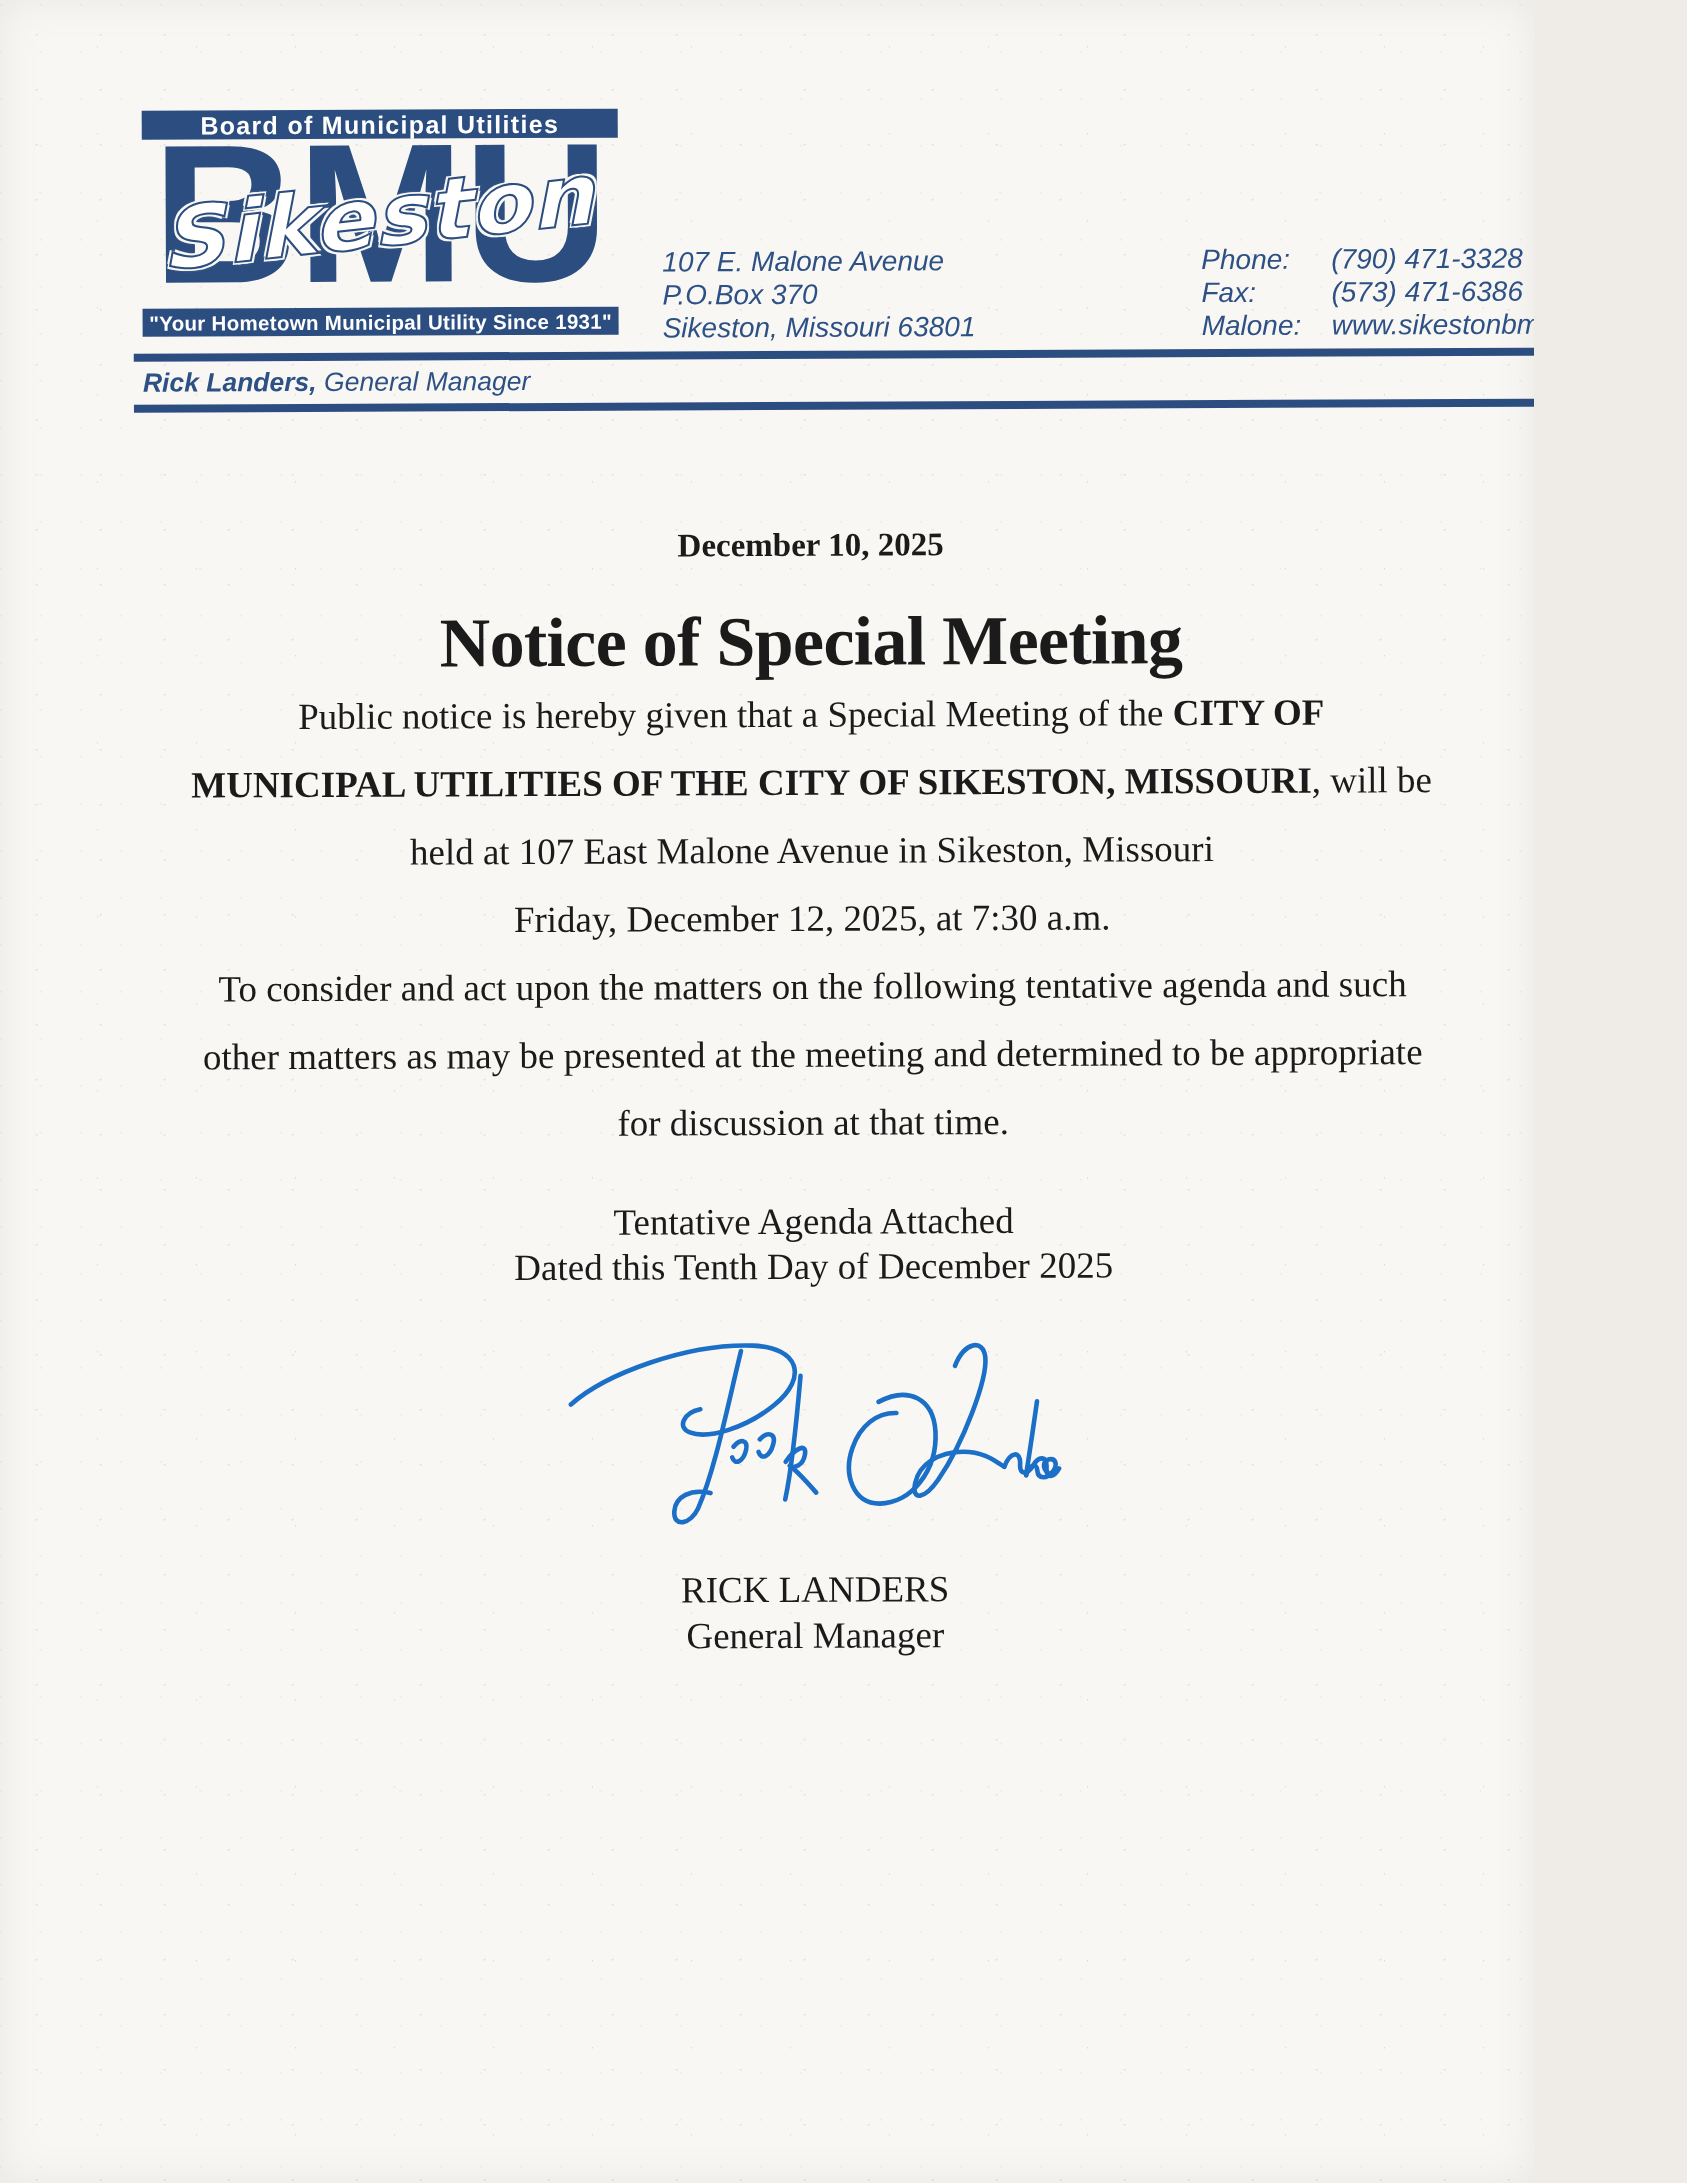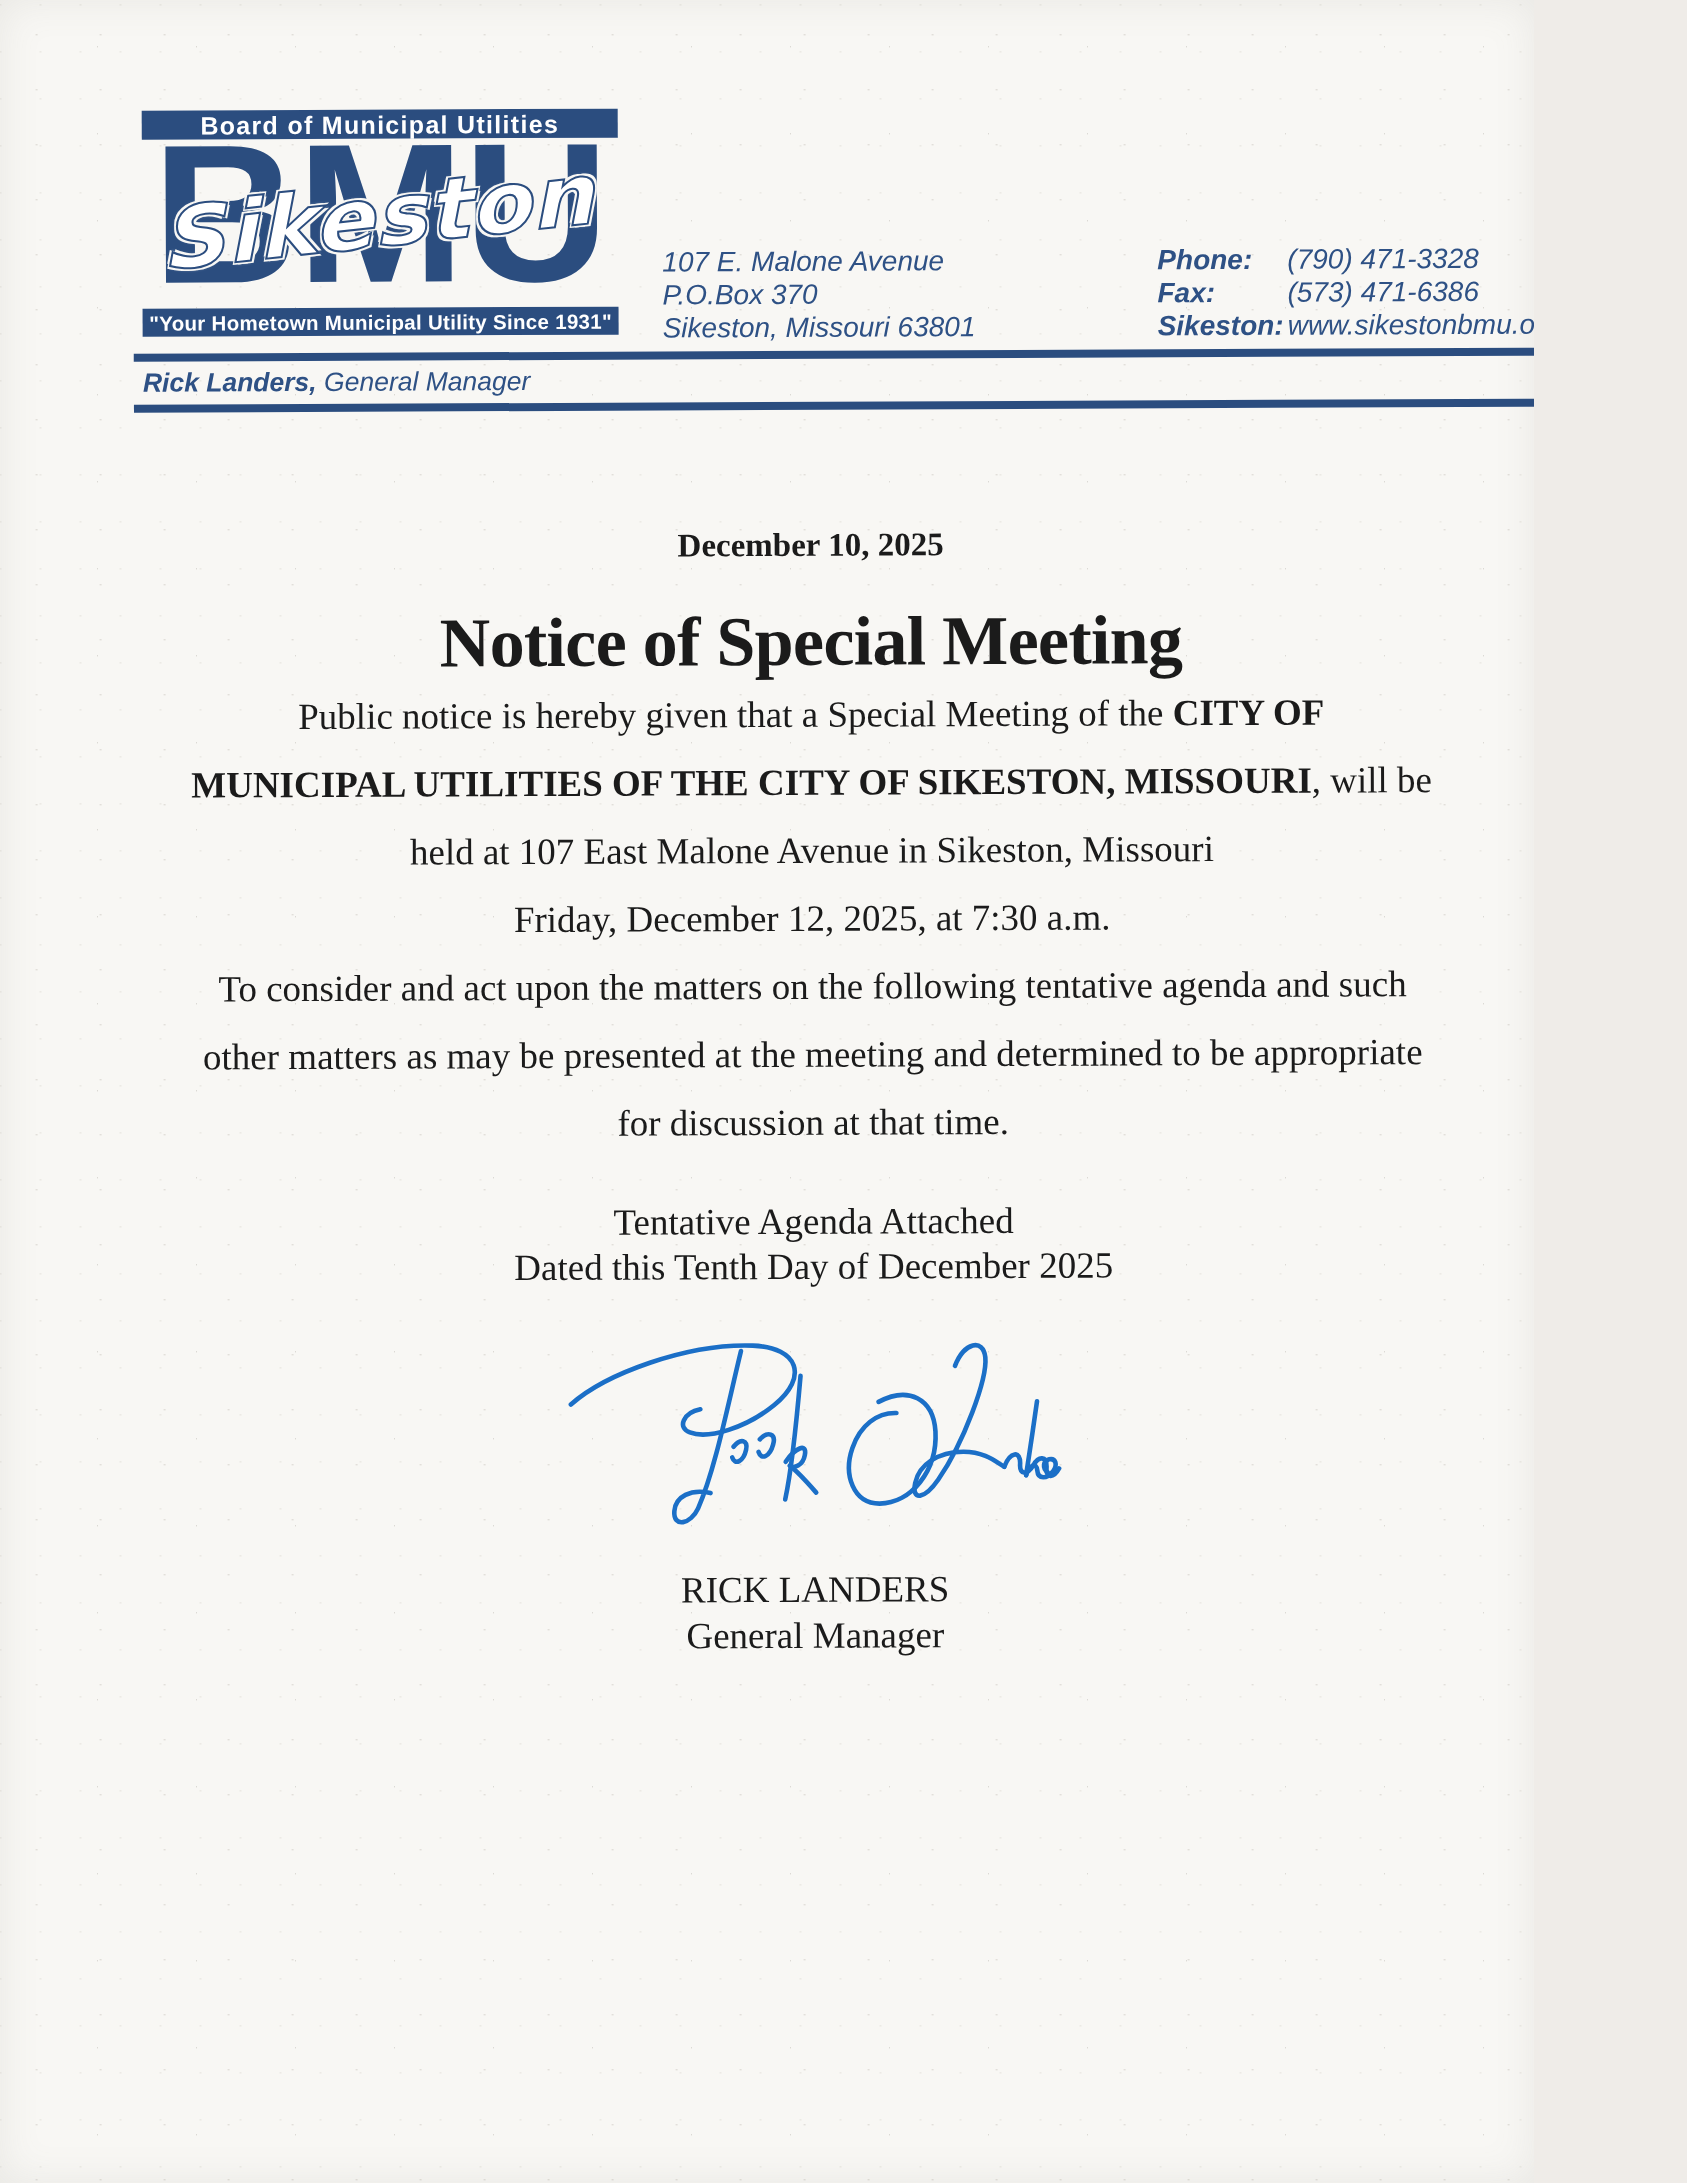--- a/index.html
+++ b/index.html
@@ -50,21 +50,21 @@
   .addr{
     position:absolute;left:665px;top:245px;
     font-family:"Liberation Sans","DejaVu Sans",sans-serif;font-style:italic;
     font-size:28px;line-height:33px;color:#2e5185;white-space:nowrap;
   }
   .contact{
     position:absolute;left:1160px;top:245px;
     font-family:"Liberation Sans","DejaVu Sans",sans-serif;font-style:italic;
     font-size:28px;line-height:33px;color:#2e5185;white-space:nowrap;
   }
-  .contact .lbl{display:inline-block;width:130px;font-weight:bold;}
+  .contact .lbl{display:inline-block;width:130px;font-weight:normal;margin-left:44px;}
   .rule{position:absolute;left:136px;width:1409px;height:8px;background:#2b4d7f;}
   .rule1{top:351px;}
   .rule2{top:402px;}
   .manager-line{
     position:absolute;left:145px;top:365px;
     font-family:"Liberation Sans","DejaVu Sans",sans-serif;font-style:italic;
     font-size:26.5px;line-height:30px;color:#2e5185;white-space:nowrap;
   }
   .manager-line .b{font-weight:bold;text-align:center;}
 
@@ -102,21 +102,21 @@
 
       <div class="addr">
         <div>107 E. Malone Avenue</div>
         <div>P.O.Box 370</div>
         <div>Sikeston, Missouri 63801</div>
       </div>
 
       <div class="contact">
         <div><span class="lbl">Phone:</span><span>(790) 471-3328</span></div>
         <div><span class="lbl">Fax:</span><span>(573) 471-6386</span></div>
-        <div><span class="lbl">Sikeston:</span><span>www.sikestonbmu.org</span></div>
+        <div><span class="lbl">Malone:</span><span>www.sikestonbmu.org</span></div>
       </div>
 
       <div class="rule rule1"></div>
       <div class="manager-line">
         <span class="b">Rick Landers,</span><span> General Manager</span>
       </div>
       <div class="rule rule2"></div>
     </header>
 
     <main>

